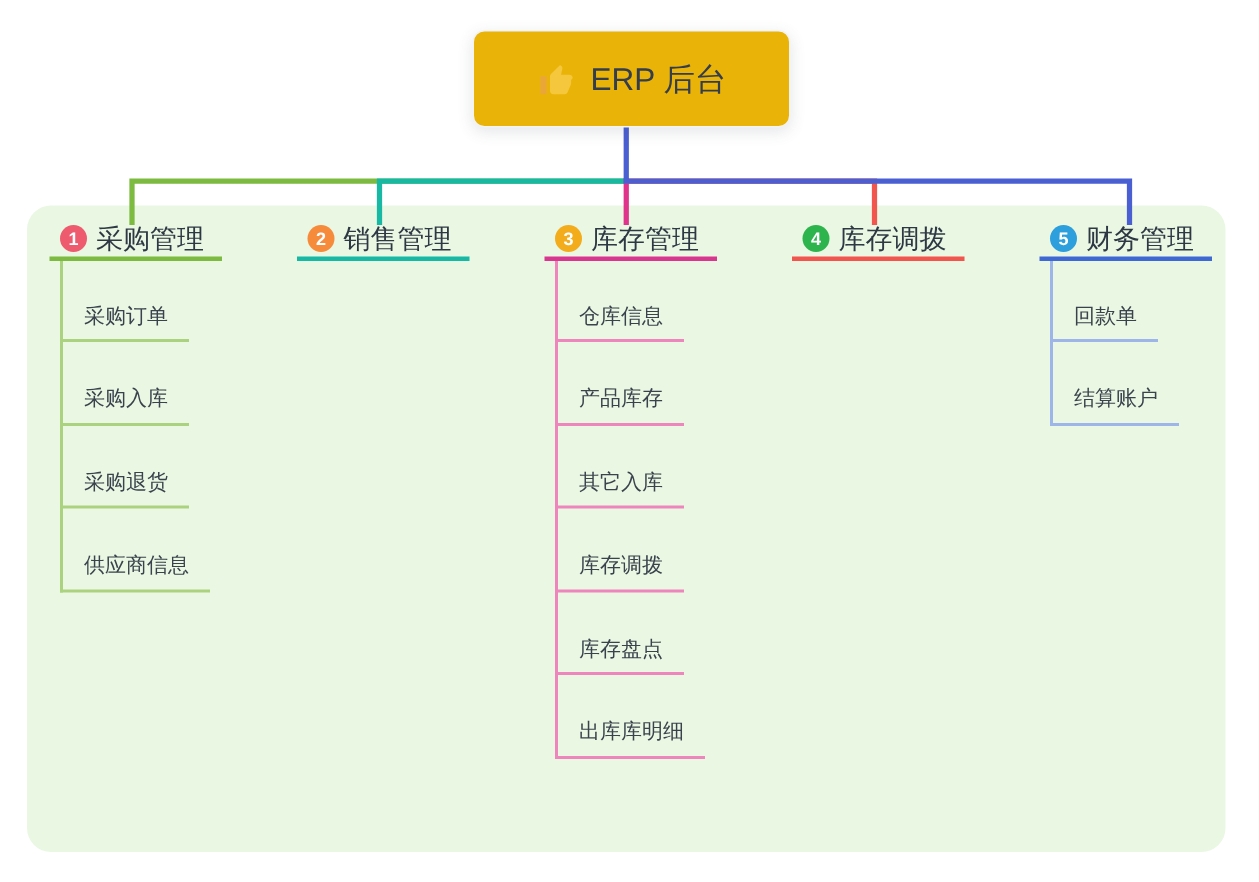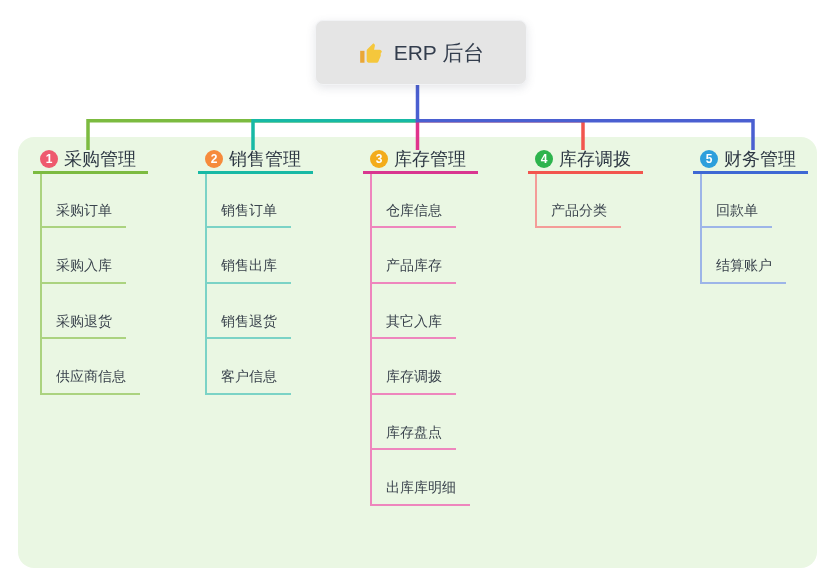--- a/index.html
+++ b/index.html
@@ -10,21 +10,21 @@
   
   #panel{
     position:absolute;left:18px;top:137px;width:799px;height:431px;
     background:#eaf7e3;border-radius:16px;z-index:0;
   }
   
   #lines{position:absolute;left:0;top:0;z-index:1;pointer-events:none;}
   
   #root-node{
     position:absolute;left:315px;top:20px;width:210px;height:63px;z-index:2;
-    background:#e5e5e5;border:1px solid #f2f3f5;border-radius:8px;
+    background:#eab308;border:1px solid #f2f3f5;border-radius:8px;
     box-shadow:0 3px 10px rgba(70,80,100,.14);
     display:flex;align-items:center;justify-content:center;gap:10px;
     font-size:21px;font-weight:500;color:#333d4d;
   }
   #root-node svg{display:block;}
   
   #cols{position:absolute;left:0;top:0;width:839px;height:588px;z-index:2;}
   .col{position:absolute;top:146px;width:150px;}
   .heading{
     box-sizing:content-box;width:108px;height:25px;padding-left:7px;
@@ -96,37 +96,20 @@
     <span class="leaf">供应商信息</span>
   </div>
 </div>
   </div>
 
   <div class="col" style="left: 198px; --line: #17b9a5; --light: #7bd3c6; --badge: #f68b3c;">
     <div class="heading">
       <span class="badge">2</span>
       <span class="title">销售管理</span>
     </div>
-    <div class="items">
-  <div class="item">
-    <span class="leaf">销售订单</span>
-  </div>
-
-  <div class="item">
-    <span class="leaf">销售出库</span>
-  </div>
-
-  <div class="item">
-    <span class="leaf">销售退货</span>
-  </div>
-
-  <div class="item">
-    <span class="leaf">客户信息</span>
-  </div>
-</div>
   </div>
 
   <div class="col" style="left: 363px; --line: #d93690; --light: #ee86bd; --badge: #f3ac1b;">
     <div class="heading">
       <span class="badge">3</span>
       <span class="title">库存管理</span>
     </div>
     <div class="items">
   <div class="item">
     <span class="leaf">仓库信息</span>
@@ -155,23 +138,20 @@
 </div>
   </div>
 
   <div class="col" style="left: 528px; --line: #f2554e; --light: #f49c98; --badge: #2eb44d;">
     <div class="heading">
       <span class="badge">4</span>
       <span class="title">库存调拨</span>
     </div>
     <div class="items">
 
-  <div class="item">
-    <span class="leaf">产品分类</span>
-  </div>
 
 </div>
   </div>
 
   <div class="col" style="left: 693px; --line: #3e68d4; --light: #9db5e8; --badge: #2d9fdc;">
     <div class="heading">
       <span class="badge">5</span>
       <span class="title">财务管理</span>
     </div>
     <div class="items">

